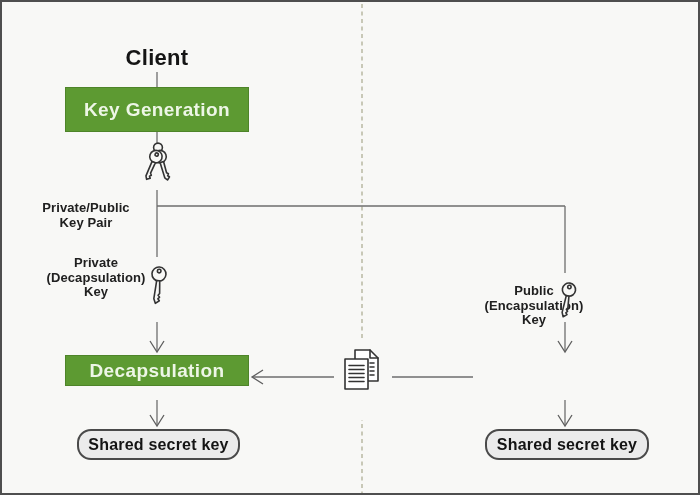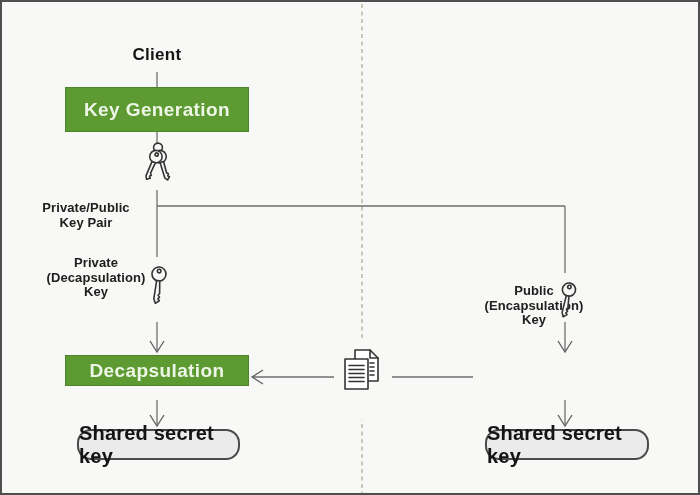--- a/index.html
+++ b/index.html
@@ -4,32 +4,32 @@
 <style>
   html,body{margin:0;padding:0;background:#ddd;}
   .frame{
     position:relative;width:700px;height:495px;box-sizing:border-box;
     background:#f8f8f6;border:2px solid #4f4f4f;overflow:hidden;
     font-family:"Liberation Sans","DejaVu Sans",sans-serif;
   }
   .connectors{position:absolute;left:0;top:0;width:700px;height:495px;}
   .abs{position:absolute;}
   .title{
-    font-size:17px;font-weight:700;color:#151515;text-align:center;
+    font-size:22px;font-weight:700;color:#151515;text-align:center;
     letter-spacing:.3px;
   }
   .node{
     display:flex;align-items:center;justify-content:center;box-sizing:border-box;
     background:#5d9a32;border:1px solid #4e8429;color:#edf6e6;
     font-size:19px;font-weight:600;letter-spacing:.4px;text-align:right;
   }
   .pill{
     display:flex;align-items:center;justify-content:center;box-sizing:border-box;
     background:#ebebeb;border:2px solid #4a4a4a;border-radius:14px;
-    color:#141414;font-size:20px;font-weight:600;letter-spacing:.2px;
+    color:#141414;font-size:16px;font-weight:600;letter-spacing:.2px;
   }
   .lbl{
     font-size:13px;font-weight:600;color:#202020;line-height:1.13;
     text-align:center;white-space:pre-line;letter-spacing:.1px;
   }
   .icon svg{display:block;}
   .ln{stroke:#6e6e6e;stroke-width:1.3;fill:none;}
   .head{stroke:#5e5e5e;stroke-width:1.3;fill:none;}
   .divider{stroke:#a9a98e;stroke-width:1.2;stroke-dasharray:4 3.5;}
   .ic{stroke:#333;stroke-width:1.6;stroke-linejoin:round;stroke-linecap:round;}

